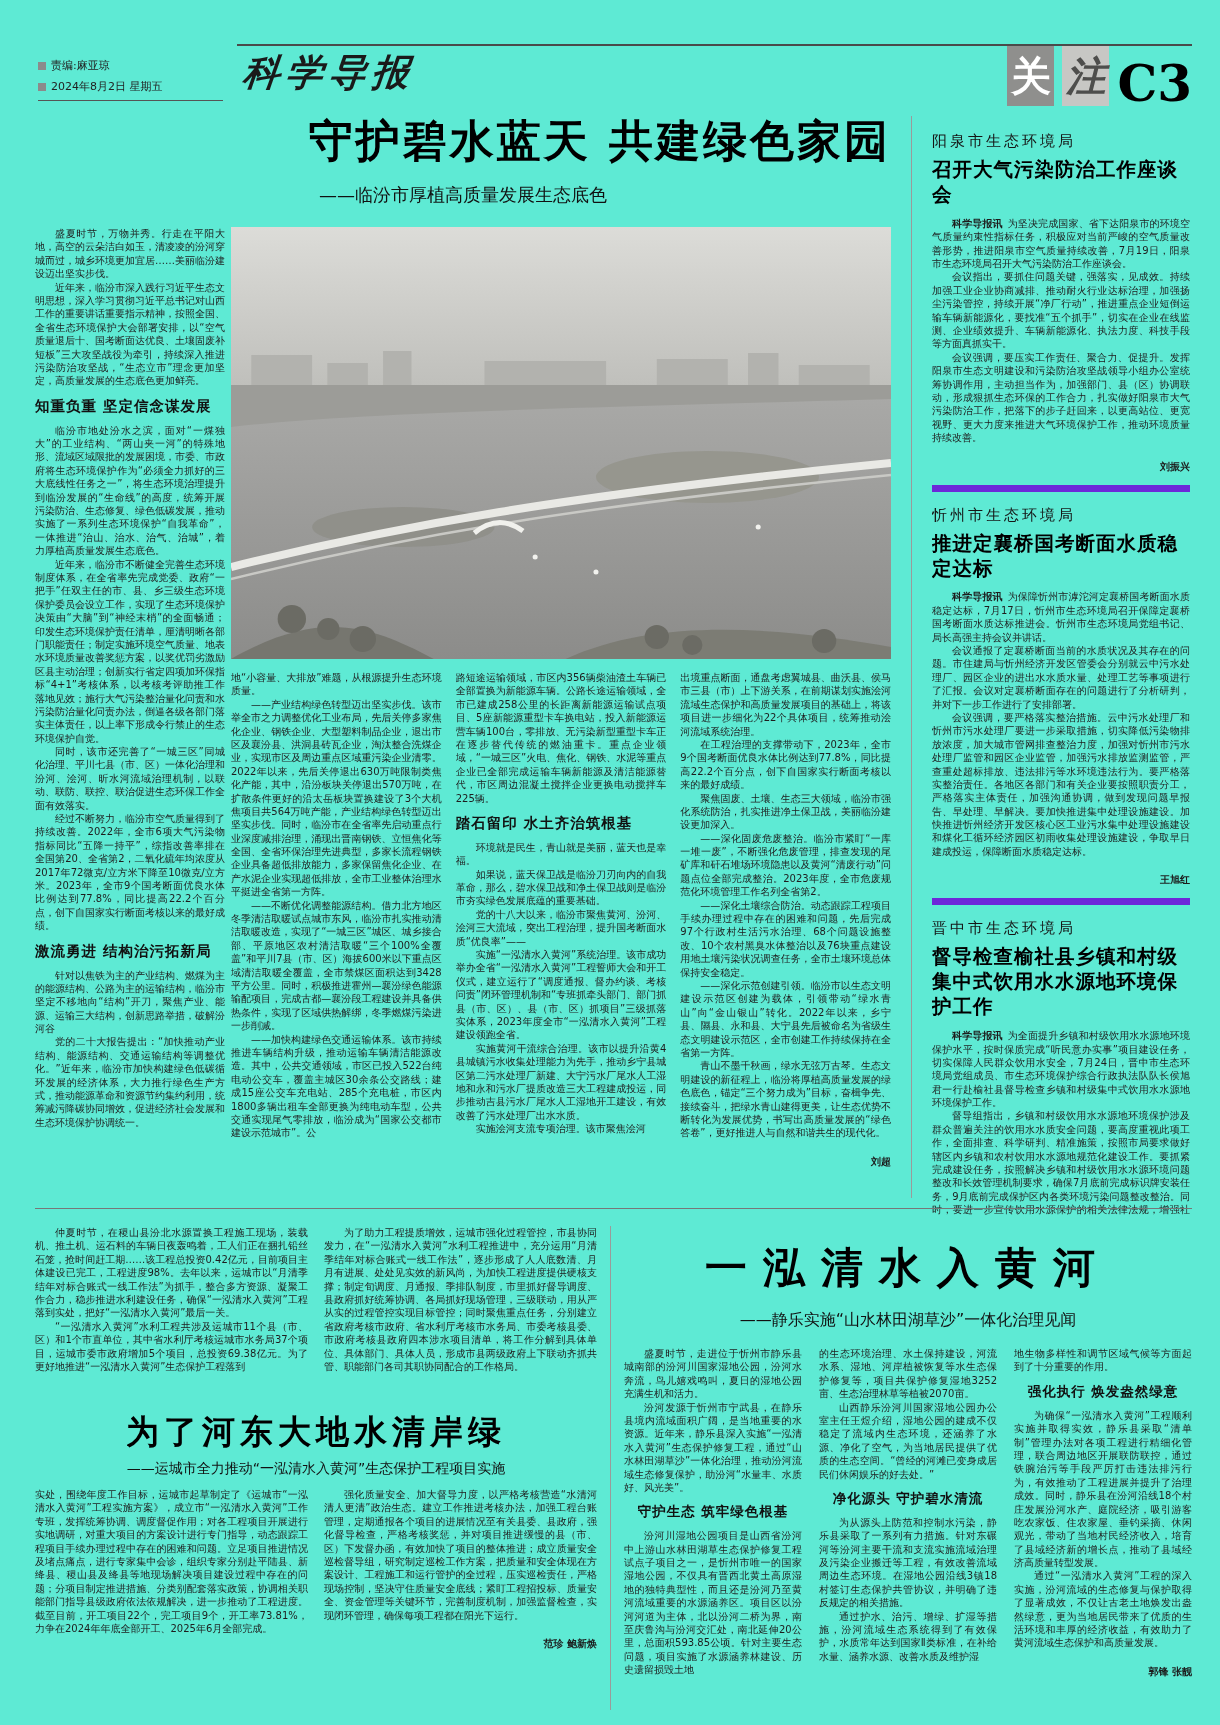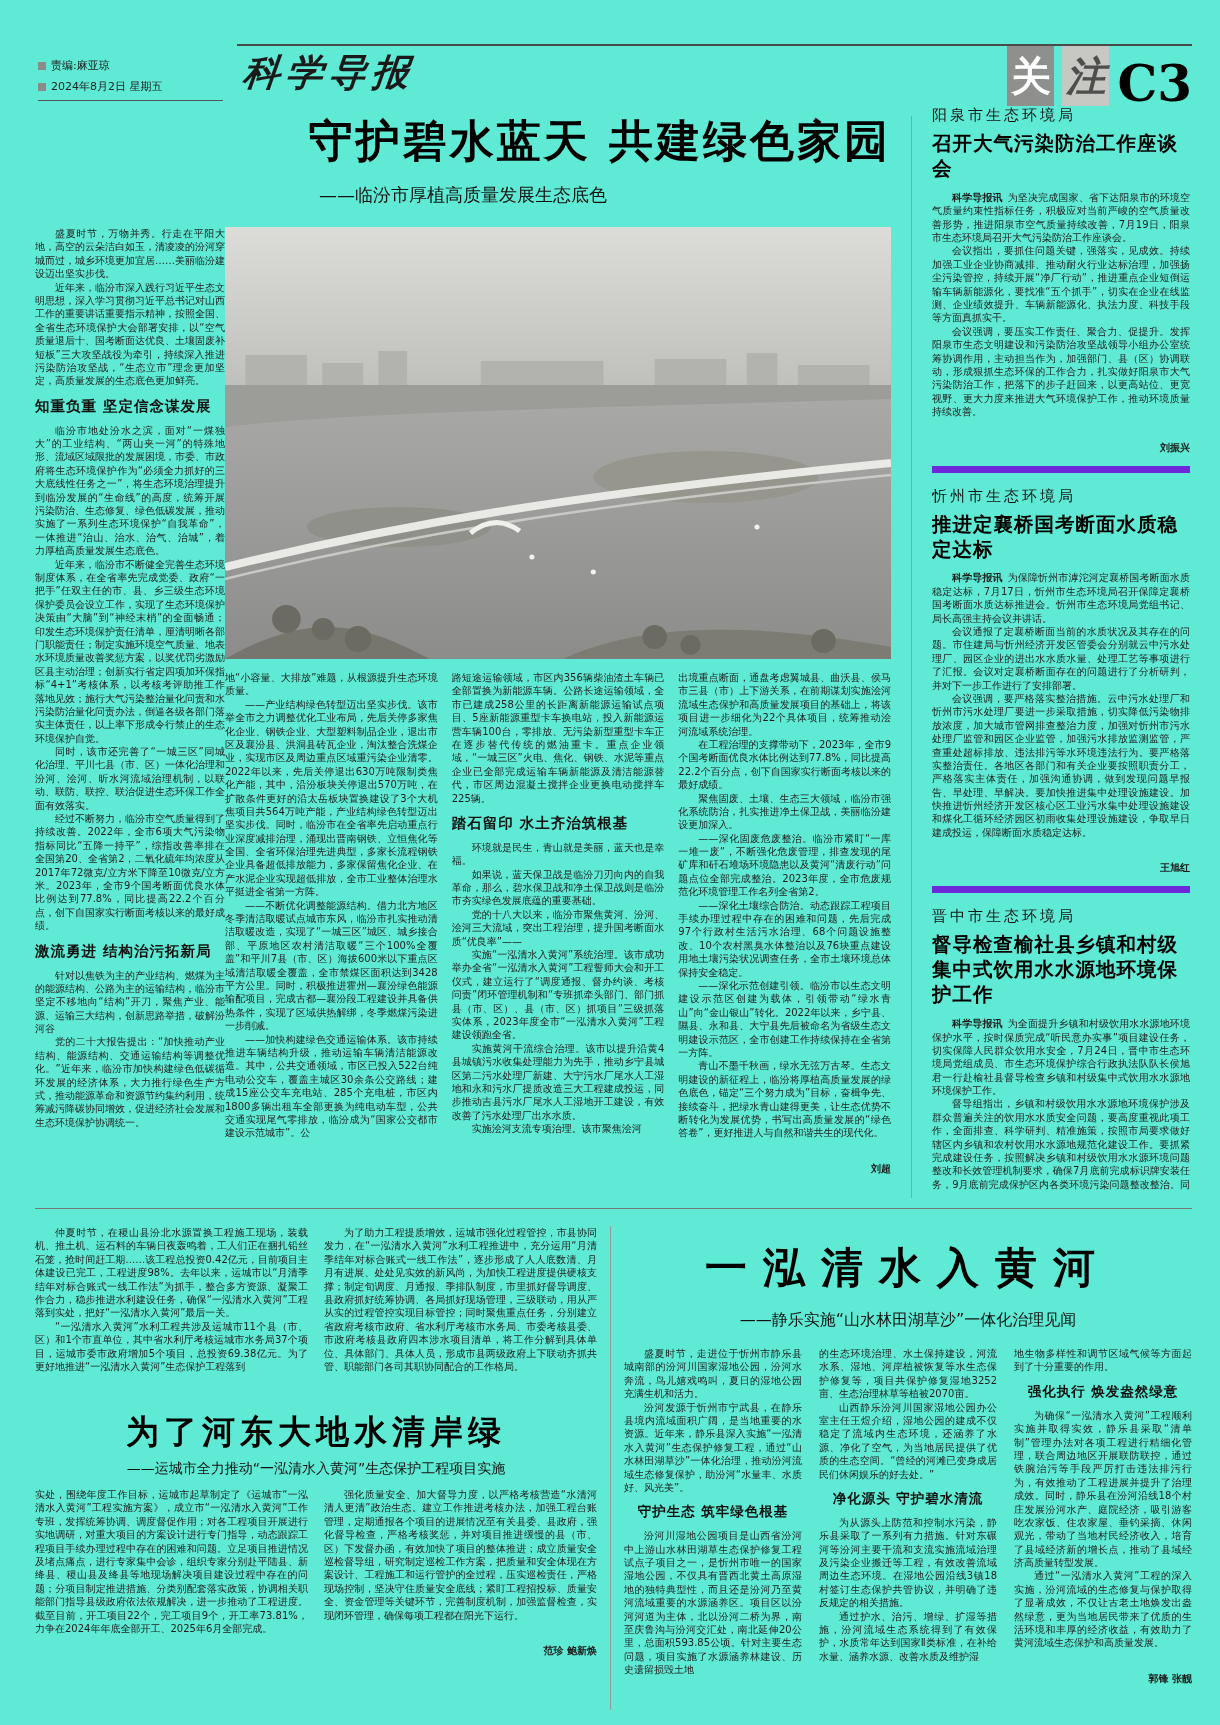--- a/index.html
+++ b/index.html
@@ -17,36 +17,36 @@
   .tag-box{width:47px;height:60px;display:flex;align-items:center;justify-content:center;
            font-size:40px;font-weight:bold;}
   .t1{background:#8f8f8d;color:#fff;}
   .t2{background:#c7c7c4;color:#4e4e4c;font-family:"DejaVu Serif",serif;font-style:italic;}
   .pageno{font-family:"DejaVu Serif",serif;font-weight:bold;font-size:50px;line-height:0.9;color:#000;}
   
   .para{font-size:10px;line-height:1.34;text-align:justify;text-indent:2em;margin:0;color:#1d1d1d;}
   .para.cont{text-indent:0;}
   .lead{margin-right:5px;}
   .col-h{font-size:14.5px;font-weight:bold;margin:9px 0 8px;letter-spacing:1px;color:#111;}
-  .byline{text-align:right;font-weight:bold;font-size:10px;margin-top:22px;}
+  .byline{text-align:right;font-weight:bold;font-size:10px;margin-top:15px;}
   .ncol{overflow:hidden;}
   
   .main-art{position:absolute;left:35px;top:112px;width:856px;height:1090px;}
   .main-art h1{margin:0;text-align:right;font-size:44px;font-weight:bold;letter-spacing:3px;color:#000;}
   .main-art .sub{text-align:center;font-size:18px;margin-top:12px;color:#111;}
-  .main-body{margin-top:20px;display:flex;gap:0;}
+  .main-body{margin-top:20px;display:flex;gap:6px;}
   .c1{width:190px;height:958px;flex:0 0 auto;}
   .main-right{flex:1;min-width:0;}
   .photo{width:100%;height:432px;margin-bottom:12px;background:#bbb;}
   .photo svg{display:block;width:100%;height:100%;}
   .cols3m{display:flex;gap:14px;height:508px;}
   .cols3m .ncol{flex:1;min-width:0;}
   
   .vr-main{position:absolute;left:911px;top:116px;height:1082px;border-left:1px solid #9a9a9a;}
-  .rail{position:absolute;left:932px;top:98px;width:258px;height:1092px;overflow:hidden;}
+  .rail{position:absolute;left:932px;top:124px;width:258px;height:1092px;overflow:hidden;}
   .dept{font-size:15px;letter-spacing:3px;margin:8px 0 7px;color:#151515;}
   .b-head{font-size:19.5px;font-weight:bold;line-height:1.28;letter-spacing:1px;margin:0 0 9px;color:#000;}
   .bureau + .bureau{border-top:7px solid #6d28d9;margin-top:11px;padding-top:6px;}
   
   .hsplit{position:absolute;left:35px;right:28px;top:1208px;border-top:1px solid #777;}
   .bottom{position:absolute;left:35px;top:1226px;width:1157px;height:484px;display:flex;}
   .yc{width:562px;flex:0 0 auto;}
   .cols2{display:flex;gap:16px;}
   .cols2 .ncol{flex:1;min-width:0;}
   .yc-top{height:172px;}

